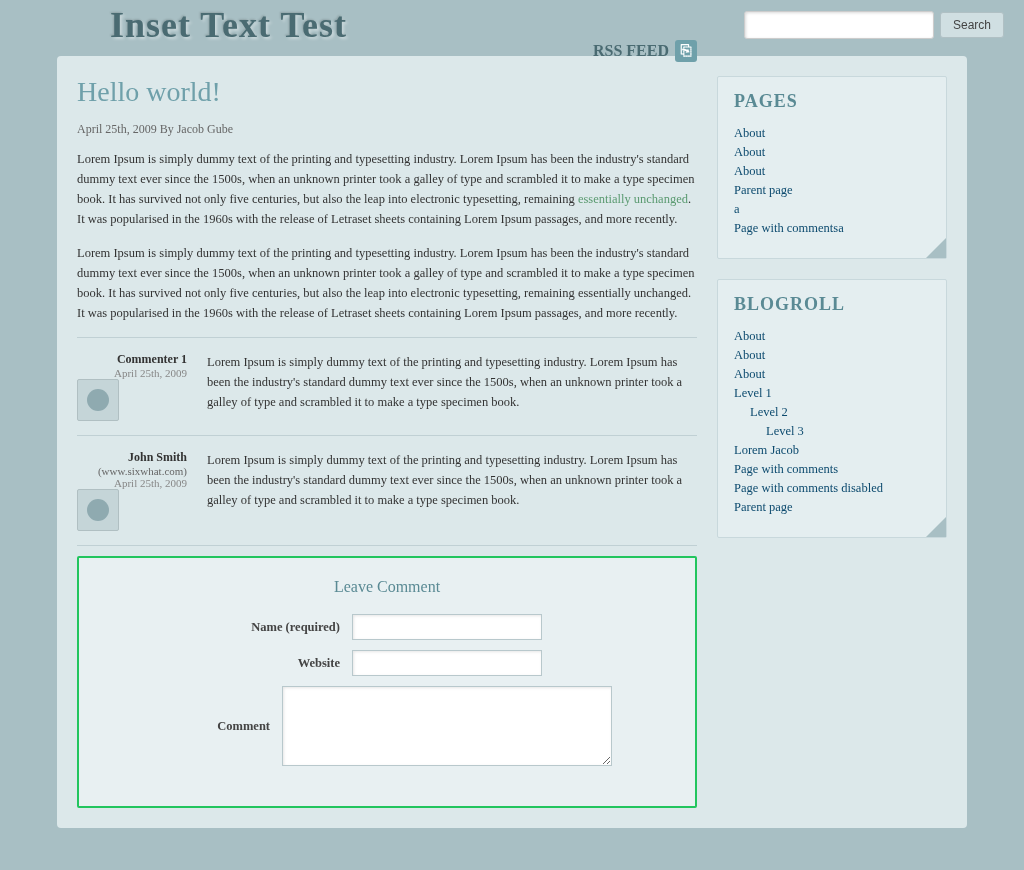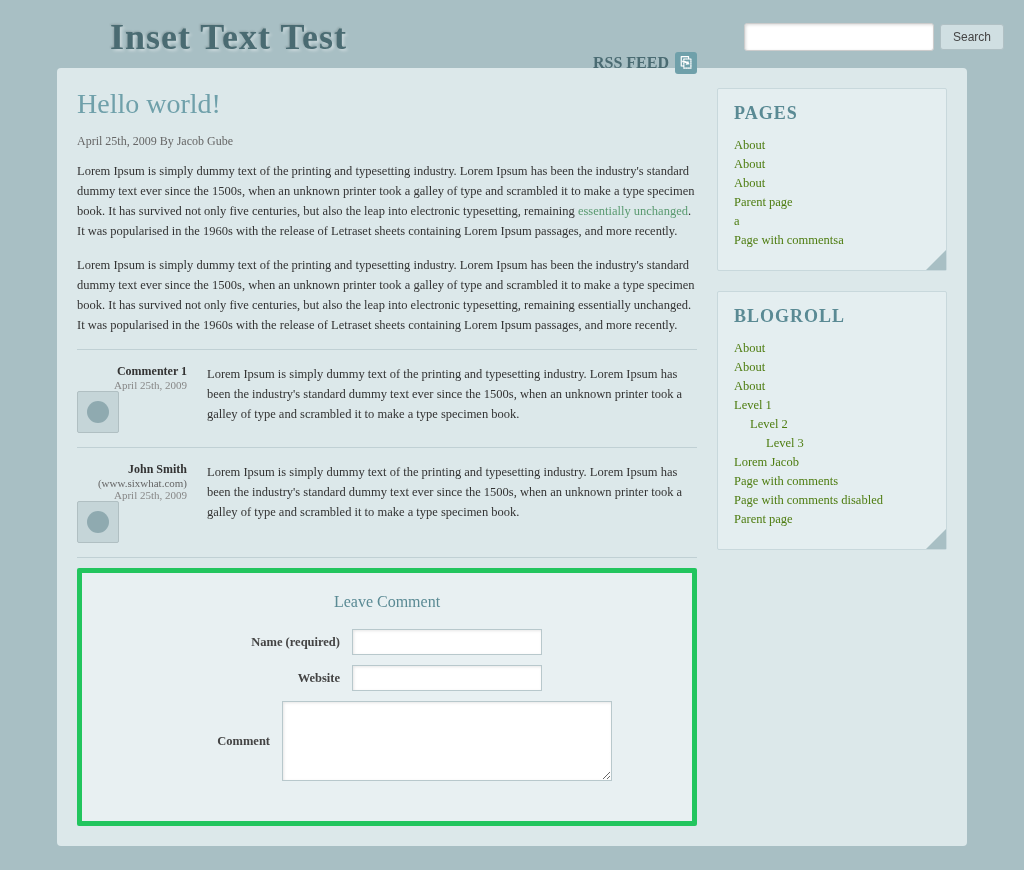--- a/index.html
+++ b/index.html
@@ -9,21 +9,21 @@
       font-family: Georgia, 'Times New Roman', serif;
       font-size: 13px;
       color: #444;
       min-height: 870px;
     }
 
     #header {
       display: flex;
       align-items: center;
       justify-content: space-between;
-      padding: 16px 20px 10px 110px;
+      padding: 4px 20px 10px 110px;
     }
 
     #site-title {
       font-size: 36px;
       font-weight: bold;
       color: #4a6b72;
       letter-spacing: 1px;
       text-shadow: 2px 2px 3px rgba(255,255,255,0.4), -1px -1px 2px rgba(0,0,0,0.15);
     }
 
@@ -168,21 +168,21 @@
 
     .comment-body {
       font-size: 12.5px;
       line-height: 1.6;
       color: #333;
       flex: 1;
     }
 
     #leave-comment {
       background: #e8f0f2;
-      border: 5px solid #22c55e;
+      border: 2px solid #22c55e;
       padding: 20px 30px 30px;
       margin-top: 10px;
       border-radius: 2px;
     }
 
     #leave-comment-title {
       text-align: center;
       font-size: 16px;
       font-weight: normal;
       color: #5a8a94;
@@ -258,21 +258,21 @@
       letter-spacing: 1px;
     }
 
     .sidebar-section ul {
       list-style: none;
       padding-left: 0;
     }
 
     .sidebar-section li {
       font-size: 12.5px;
-      color: #4d7c0f;
+      color: #0c4a6e;
       padding: 2px 0;
     }
 
     .sidebar-section li.indent1 {
       padding-left: 16px;
     }
 
     .sidebar-section li.indent2 {
       padding-left: 32px;
     }

